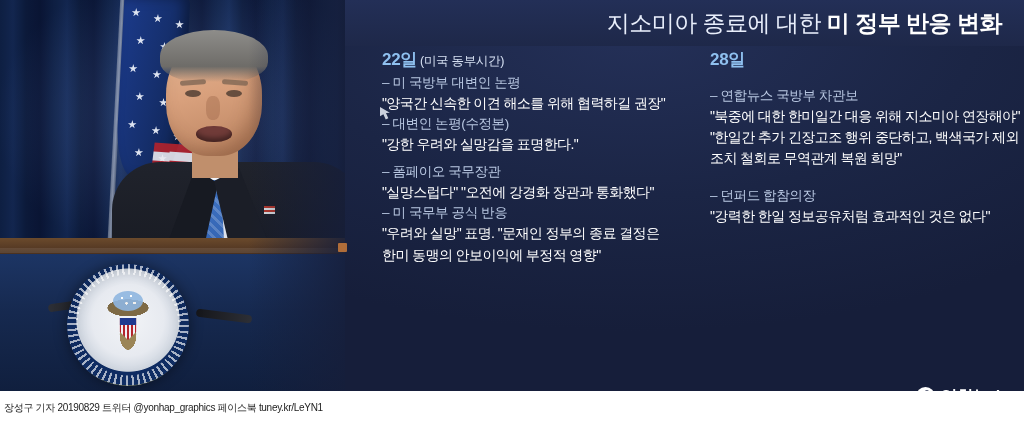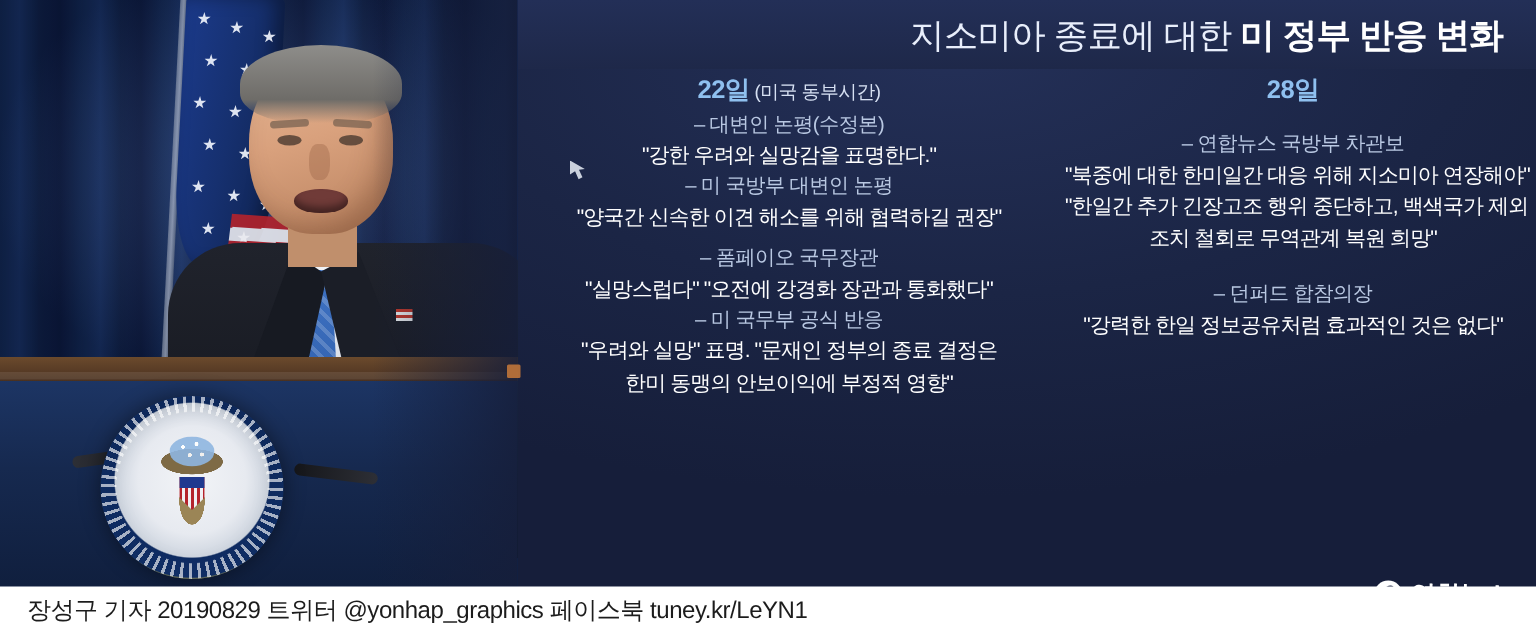--- a/index.html
+++ b/index.html
@@ -4,21 +4,20 @@
 <style>
   html,body{margin:0;padding:0;background:#fff;}
   body{font-family:"Liberation Sans","DejaVu Sans",sans-serif;}
 
   #infographic{
     position:relative;
     width:1024px;height:424px;
     overflow:hidden;
     background:#1b2545;
     user-select:none;
-    text-align:center;
   }
 
   
   .bg-panel{
     position:absolute;left:0;top:0;width:1024px;height:391px;
     background:
       radial-gradient(ellipse 620px 300px at 62% 8%, #243058 0%, #1b2545 55%, #161e3a 100%);
   }
   .bg-top-sheen{
     position:absolute;left:330px;top:0;width:694px;height:46px;
@@ -277,22 +276,22 @@
     font-size:17px;font-weight:700;color:#ffffff;letter-spacing:-.6px;
   }
 
   
   .caption{
     position:absolute;left:0;bottom:0;width:1024px;height:33px;
     background:#ffffff;
     display:flex;align-items:center;
   }
   .caption-text{
-    font-size:16px;color:#1c1c1c;letter-spacing:-.3px;
-    padding-left:18px;white-space:nowrap;
+    font-size:10px;color:#1c1c1c;letter-spacing:-.3px;
+    padding-left:4px;white-space:nowrap;
   }
 </style>
 </head>
 <body>
 
 <div id="infographic">
 
   <div class="bg-panel"></div>
   <div class="bg-top-sheen"></div>
 
@@ -364,27 +363,27 @@
   </div>
 
   <div class="col col-left">
 
     <div class="block">
       <div class="date-head">
         <span>22일</span><span class="date-note">(미국 동부시간)</span>
       </div>
 
       <div>
+        <div class="attrib">– 미 국방부 대변인 논평</div>
+        <div class="quote">"양국간 신속한 이견 해소를 위해 협력하길 권장"</div>
+      </div>
+
+      <div>
         <div class="attrib">– 대변인 논평(수정본)</div>
         <div class="quote">"강한 우려와 실망감을 표명한다."</div>
-      </div>
-
-      <div>
-        <div class="attrib">– 미 국방부 대변인 논평</div>
-        <div class="quote">"양국간 신속한 이견 해소를 위해 협력하길 권장"</div>
       </div>
 
       <div class="sub">
         <div class="attrib">– 폼페이오 국무장관</div>
         <div class="quote">"실망스럽다" "오전에 강경화 장관과 통화했다"</div>
       </div>
 
       <div>
         <div class="attrib">– 미 국무부 공식 반응</div>
         <div class="quote">"우려와 실망" 표명. "문재인 정부의 종료 결정은</div>

